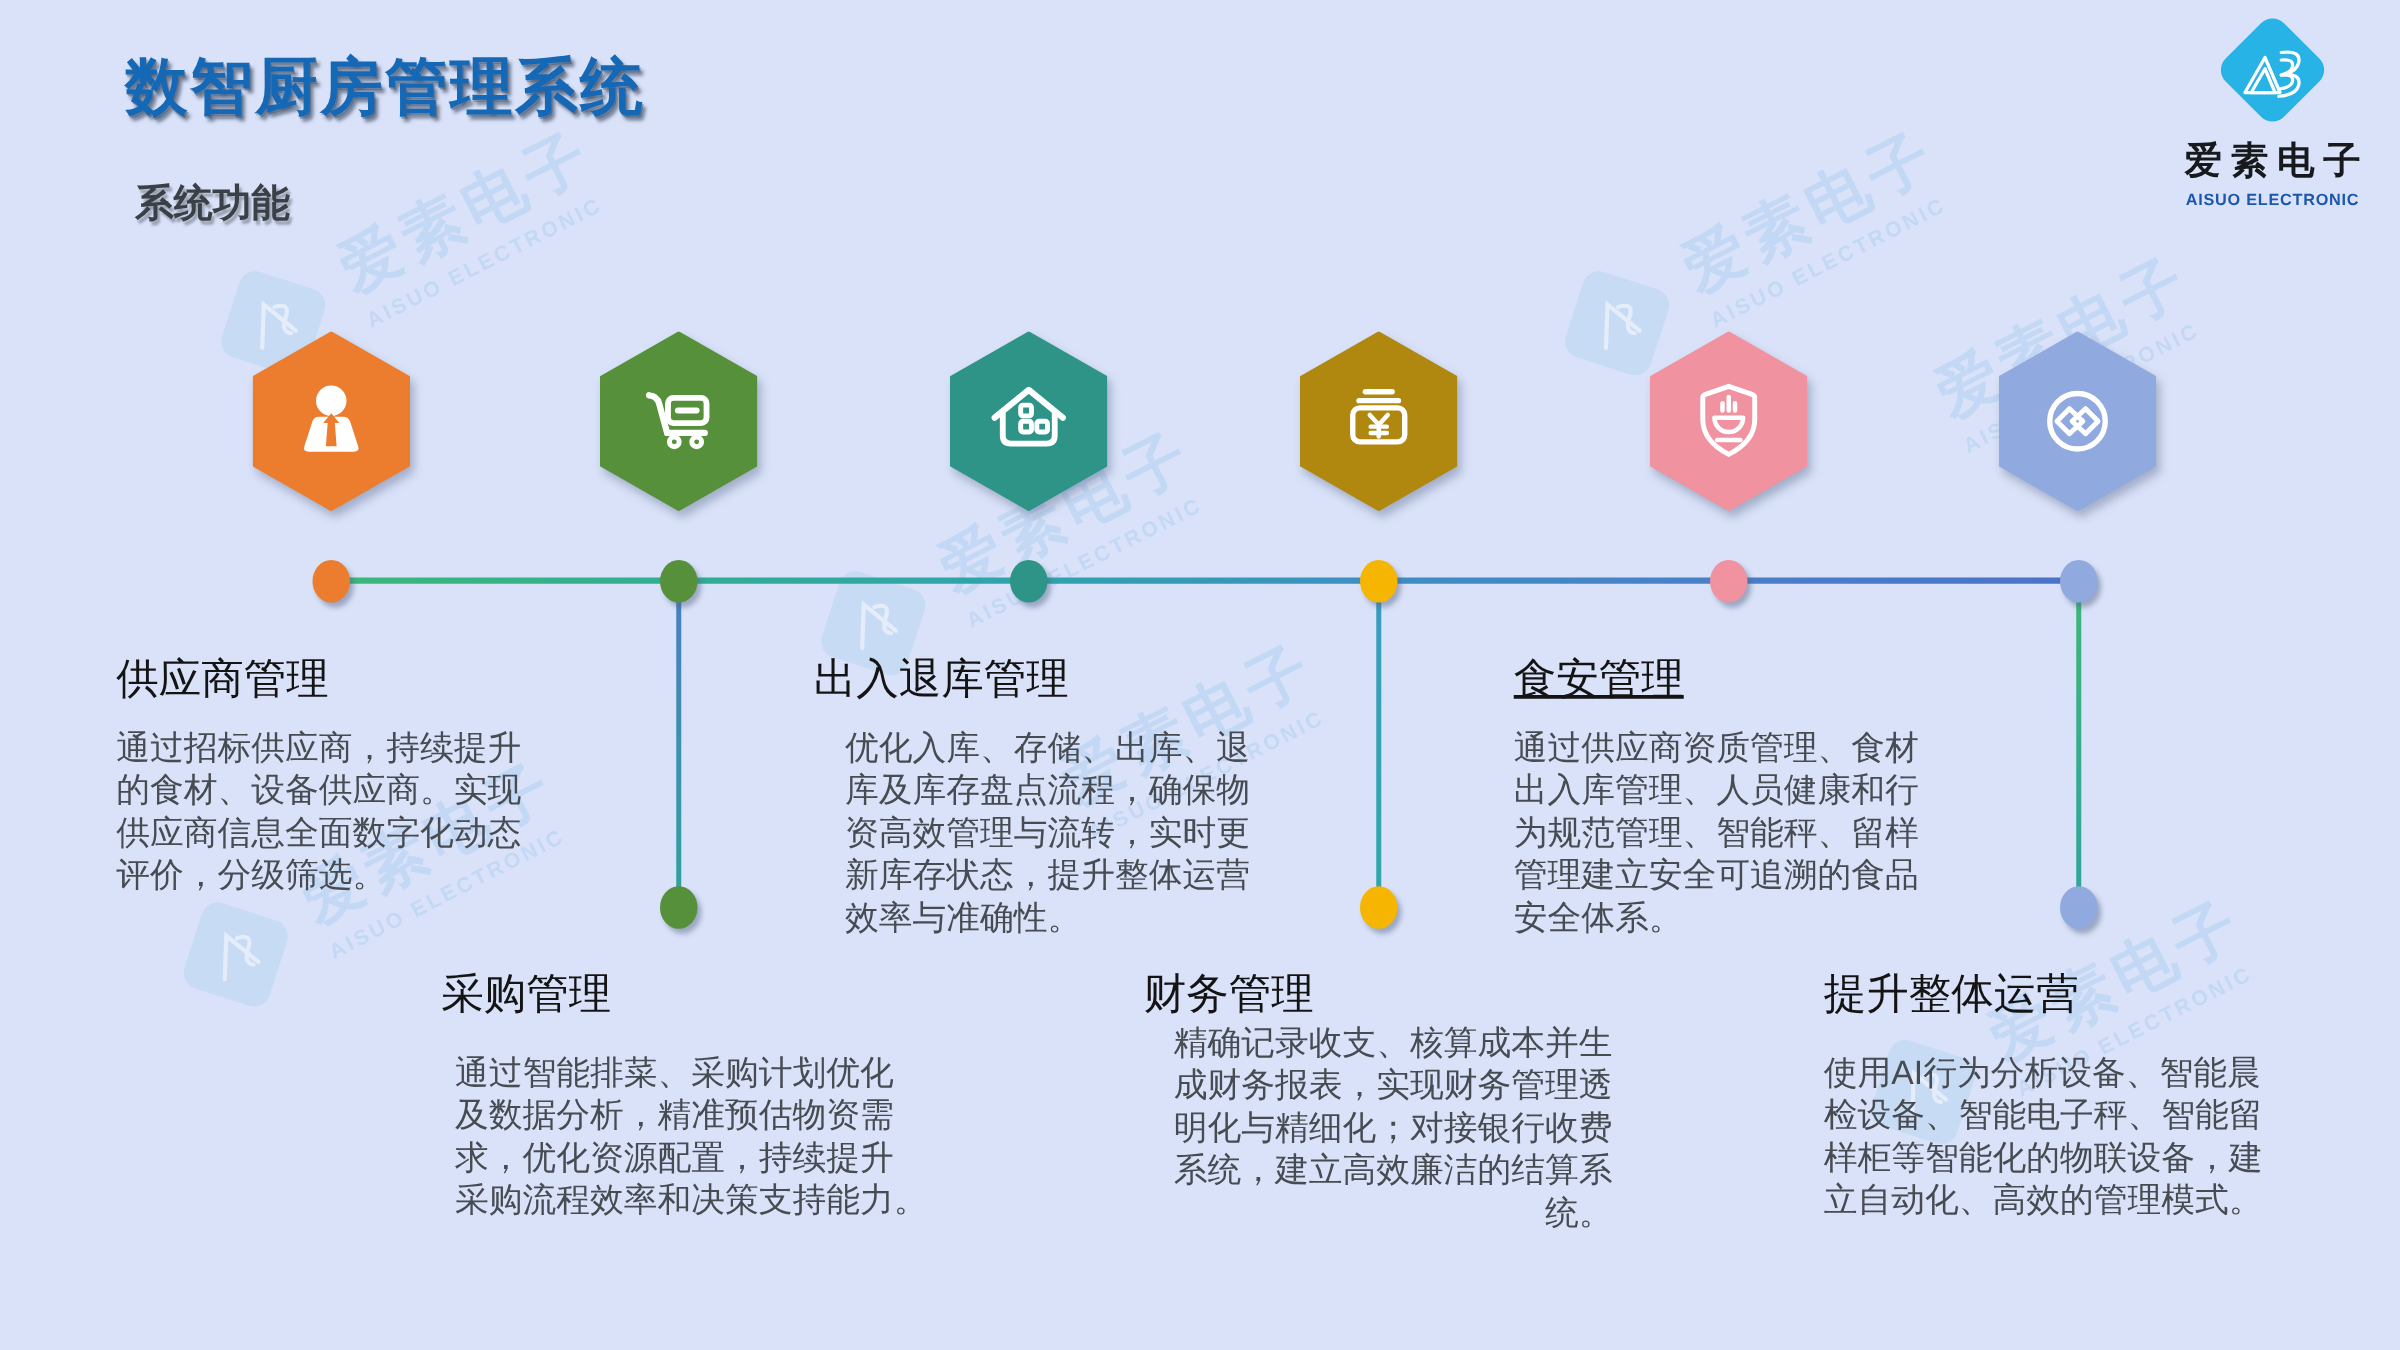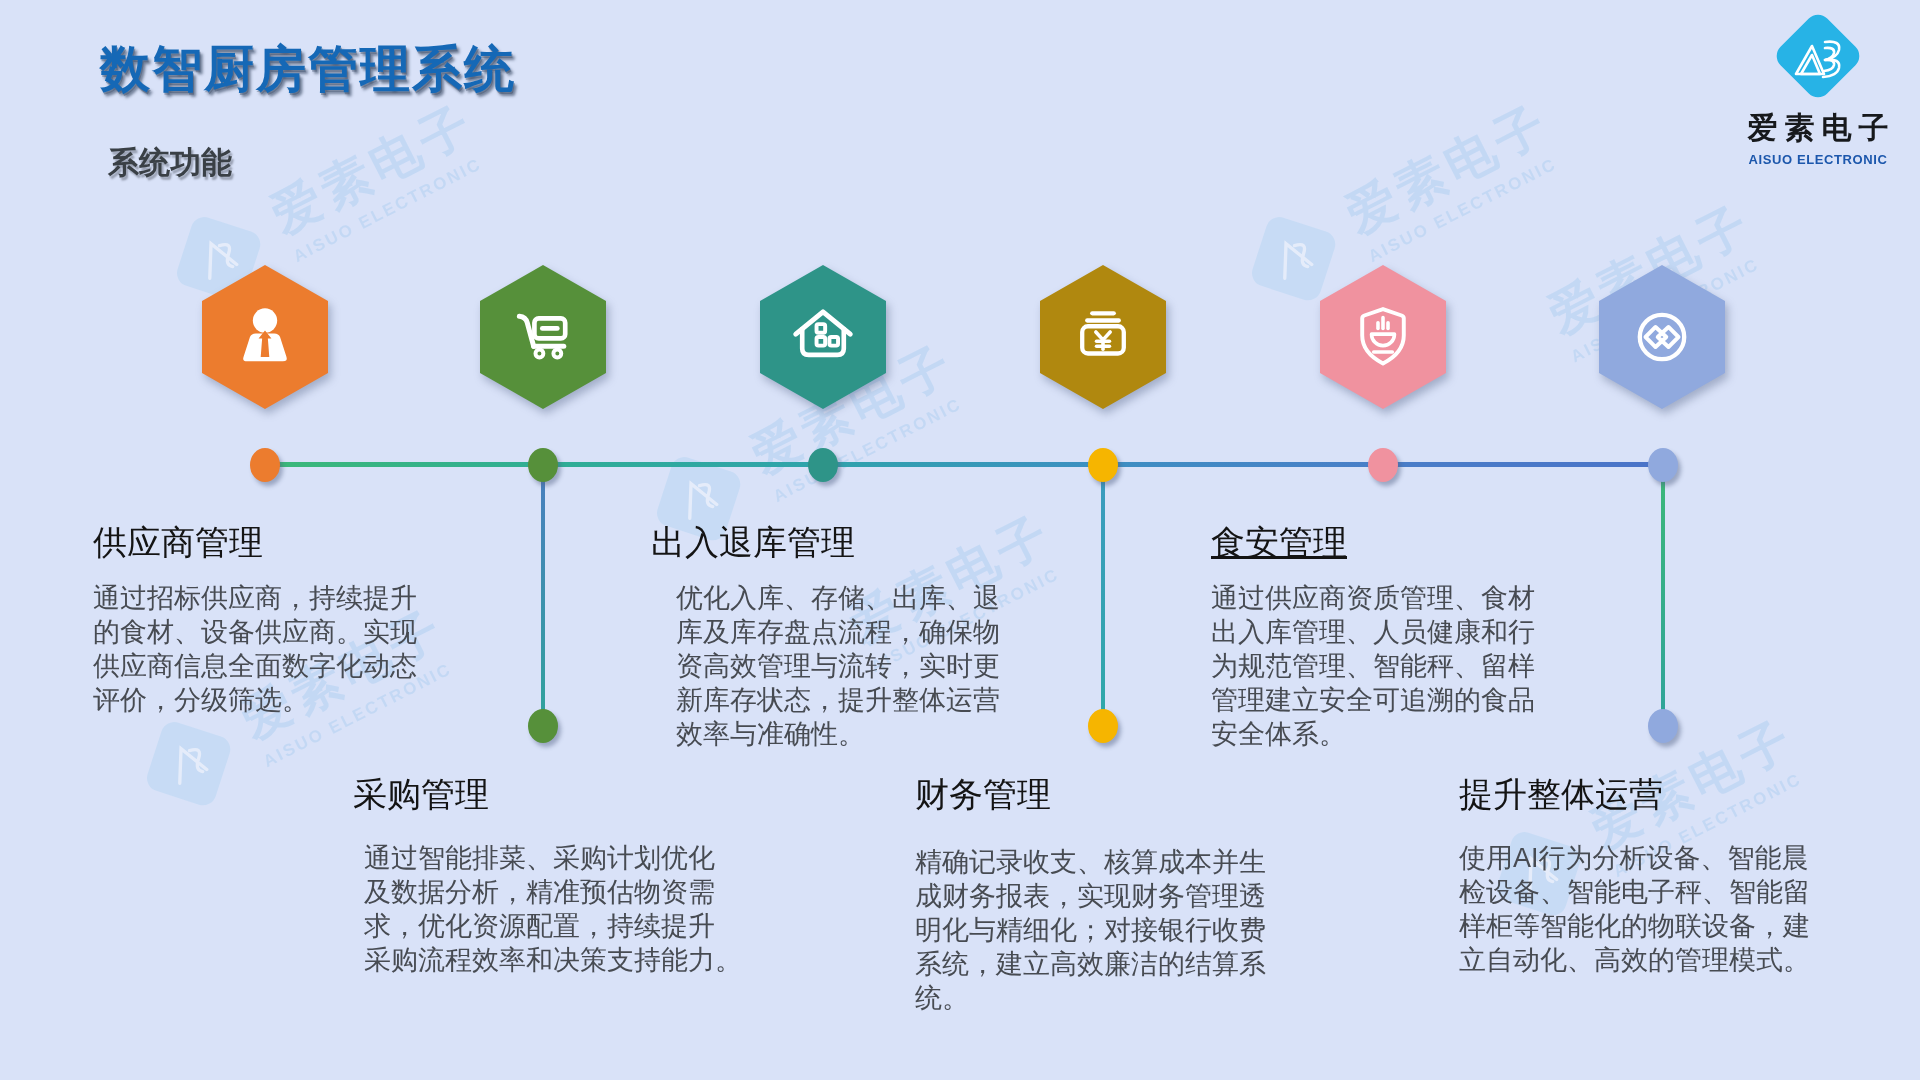--- a/index.html
+++ b/index.html
@@ -56,21 +56,21 @@
   .hex.b-pink { background:#F0929F; }  .hex.b-peri { background:#90A9DE; }
   .hex svg { width:86px; height:86px; }
 
   
   .ftitle { position:absolute; font-size:34px; font-weight:400; color:#141414; }
   .fdesc  { position:absolute; font-size:27px; line-height:34px; color:#474B52; white-space:pre-line; }
   .t1 { left:93px;   top:520px; width:345px; }  .d1 { left:93px;   top:581px; width:345px; }
   .t3 { left:651px;  top:520px; width:345px; }  .d3 { left:676px;  top:581px; width:345px; }
   .t5 { left:1211px; top:520px; width:345px;text-decoration:underline; }  .d5 { left:1211px; top:581px; width:345px; }
   .t2 { left:353px;  top:772px; width:380px; }  .d2 { left:364px;  top:841px; width:380px; }
-  .t4 { left:915px;  top:772px; width:375px; }  .d4 { left:915px;  top:845px; width:375px; }
+  .t4 { left:915px;  top:772px; width:375px; }  .d4 { left:915px;  top:817px; width:375px;text-align:right; }
   .t6 { left:1459px; top:772px; width:408px; }  .d6 { left:1459px; top:841px; width:408px; }
 </style>
 </head>
 <body>
 
 <div class="slide">
 
   <div class="wm" style="left:150px; top:150px;">
     <svg viewBox="0 0 100 100">
         <rect x="18" y="18" width="64" height="64" rx="12" transform="rotate(45 50 50)" fill="#B7D6F3"></rect>

